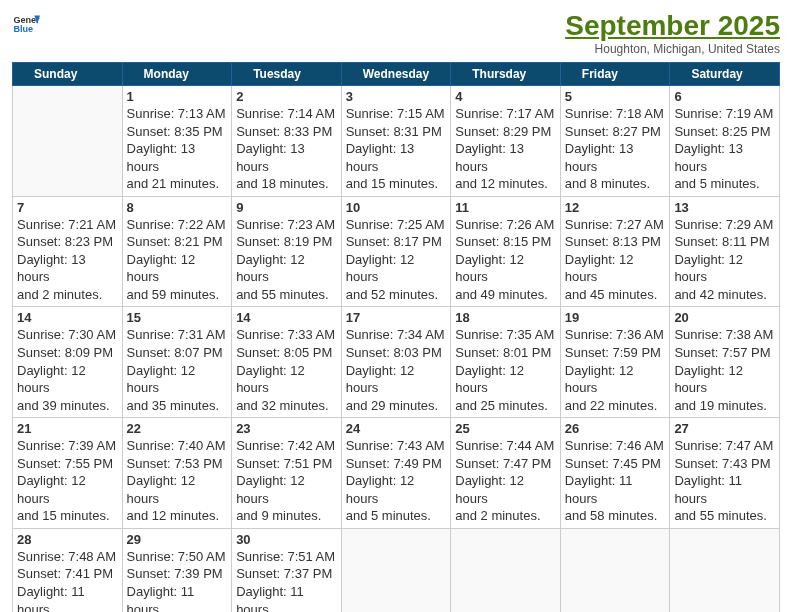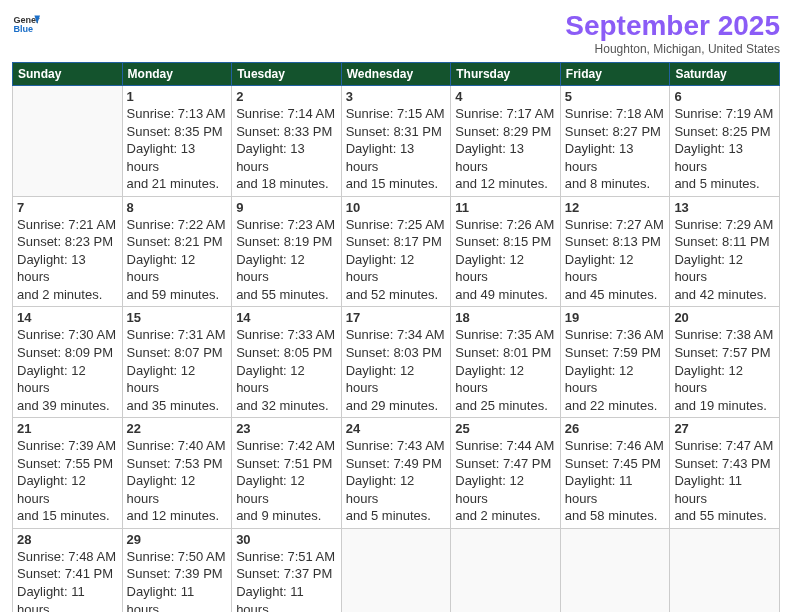--- a/index.html
+++ b/index.html
@@ -31,40 +31,41 @@
     .logo-icon {
       width: 28px;
       height: 28px;
     }
     .title-block {
       text-align: right;
     }
     .main-title {
       font-size: 28px;
       font-weight: bold;
-      color: #8b5cf6;
+      color: #4d7c0f;
+      text-decoration: underline;
     }
     .subtitle {
       font-size: 12px;
       color: #555;
     }
     .calendar {
       flex: 1;
       border: 1px solid #ccc;
       border-collapse: collapse;
       width: 100%;
       table-layout: fixed;
     }
     .calendar th {
-      background: #14532d;
+      background: #0c4a6e;
       color: #fff;
       font-size: 12px;
       font-weight: bold;
       text-align: left;
-      padding: 4px 5px;
+      padding: 4px 21px;
       border: 1px solid #2060a0;
     }
     .calendar td {
       border: 1px solid #ccc;
       vertical-align: top;
       padding: 3px 4px;
       font-size: 9.5px;
       color: #333;
       height: 78px;
     }

